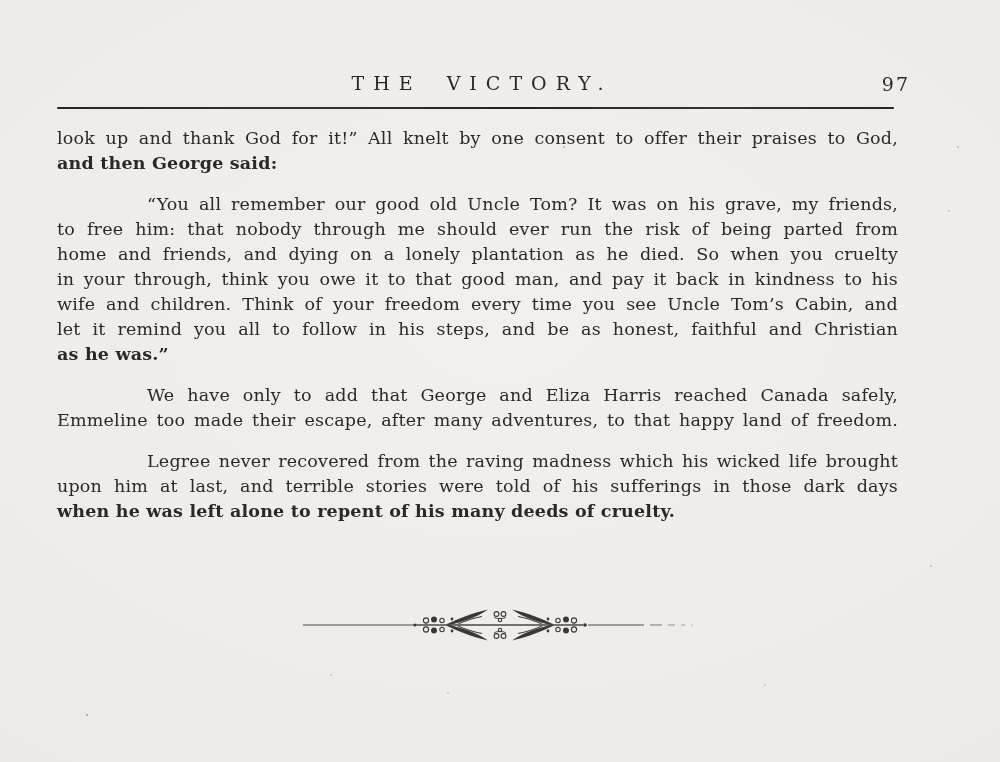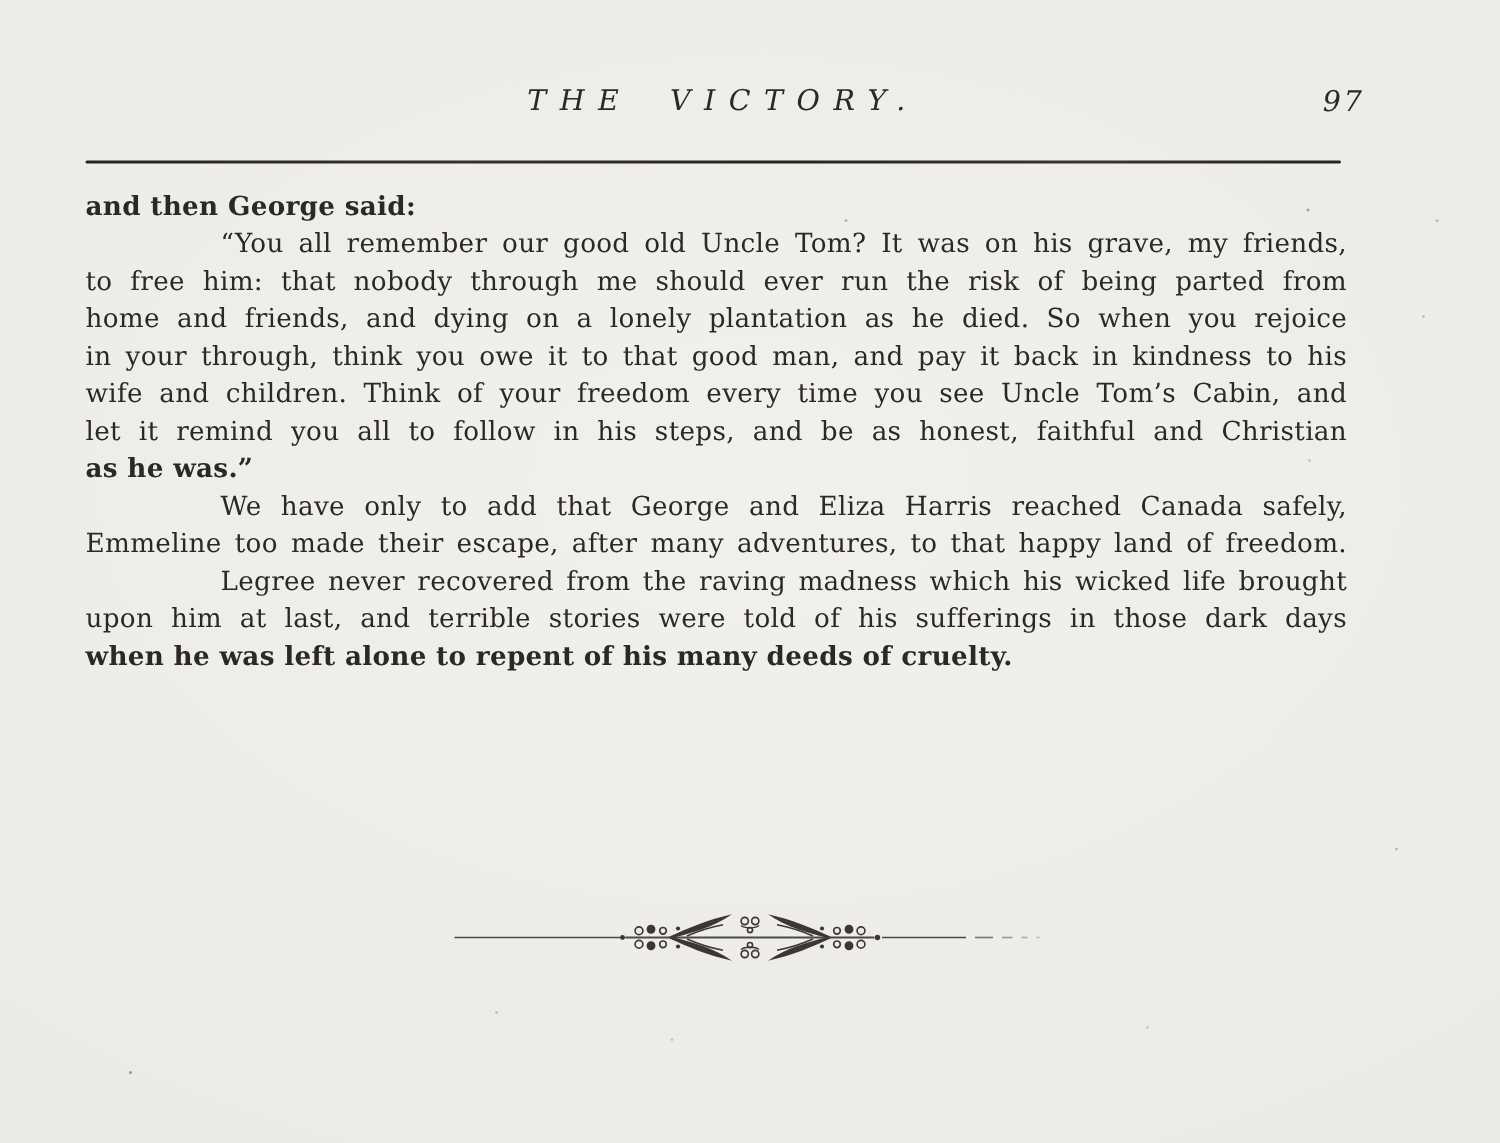--- a/index.html
+++ b/index.html
@@ -16,22 +16,22 @@
     position: relative;
     width: 1000px;
     height: 762px;
     overflow: hidden;
     background:
       radial-gradient(ellipse 140% 120% at 50% 42%, #f1f0ed 0%, #ebeae6 62%, #e3e2de 100%);
   }
   
   .header {
     position: absolute;
-    left: 57px; top: 54px;
-    width: 841px; height: 32px; font-style: italic;
+    left: 57px; top: 70px;
+    width: 841px; height: 32px;
   }
   .running-title {
     position: absolute;
     left: 0; right: 0; top: 2px;
     text-align: center;
     font-size: 19px;
     letter-spacing: 9px;
     word-spacing: 10px;
     padding-left: 9px; 
     color: var(--ink);
@@ -60,21 +60,21 @@
     line-height: 25px;
     letter-spacing: 0.2px;
   }
   .line {
     height: 25px;
     overflow: visible;
     text-align: justify;
     text-align-last: justify;
   }
   .line.last { text-align-last: left; font-weight: bold; }
-  .line.indent { text-indent: 90px; }
+  .line.indent { text-indent: 90px; margin-top: 16px; }
   
   .tailpiece {
     position: absolute;
     left: 300px; top: 606px;
     width: 400px; height: 38px;
   }
   .tailpiece svg { display: block; width: 400px; height: 38px; }
   
   .specks {
     position: absolute;
@@ -102,26 +102,27 @@
 
   <div class="header">
     <div class="running-title">THE VICTORY.</div>
     <div class="page-number">97</div>
   </div>
 
   <div class="header-rule"></div>
 
   <div class="textblock">
     <div>
+      <div class="line">look up and thank God for it!” All knelt by one consent to offer their praises to God,</div>
       <div class="line last">and then George said:</div>
     </div>
     <div>
       <div class="line indent">“You all remember our good old Uncle Tom? It was on his grave, my friends,</div>
       <div class="line">to free him: that nobody through me should ever run the risk of being parted from</div>
-      <div class="line">home and friends, and dying on a lonely plantation as he died. So when you rejoice</div>
+      <div class="line">home and friends, and dying on a lonely plantation as he died. So when you cruelty</div>
       <div class="line">in your through, think you owe it to that good man, and pay it back in kindness to his</div>
       <div class="line">wife and children. Think of your freedom every time you see Uncle Tom’s Cabin, and</div>
       <div class="line">let it remind you all to follow in his steps, and be as honest, faithful and Christian</div>
       <div class="line last">as he was.”</div>
     </div>
     <div>
       <div class="line indent">We have only to add that George and Eliza Harris reached Canada safely,</div>
       <div class="line">Emmeline too made their escape, after many adventures, to that happy land of freedom.</div>
     </div>
     <div>

